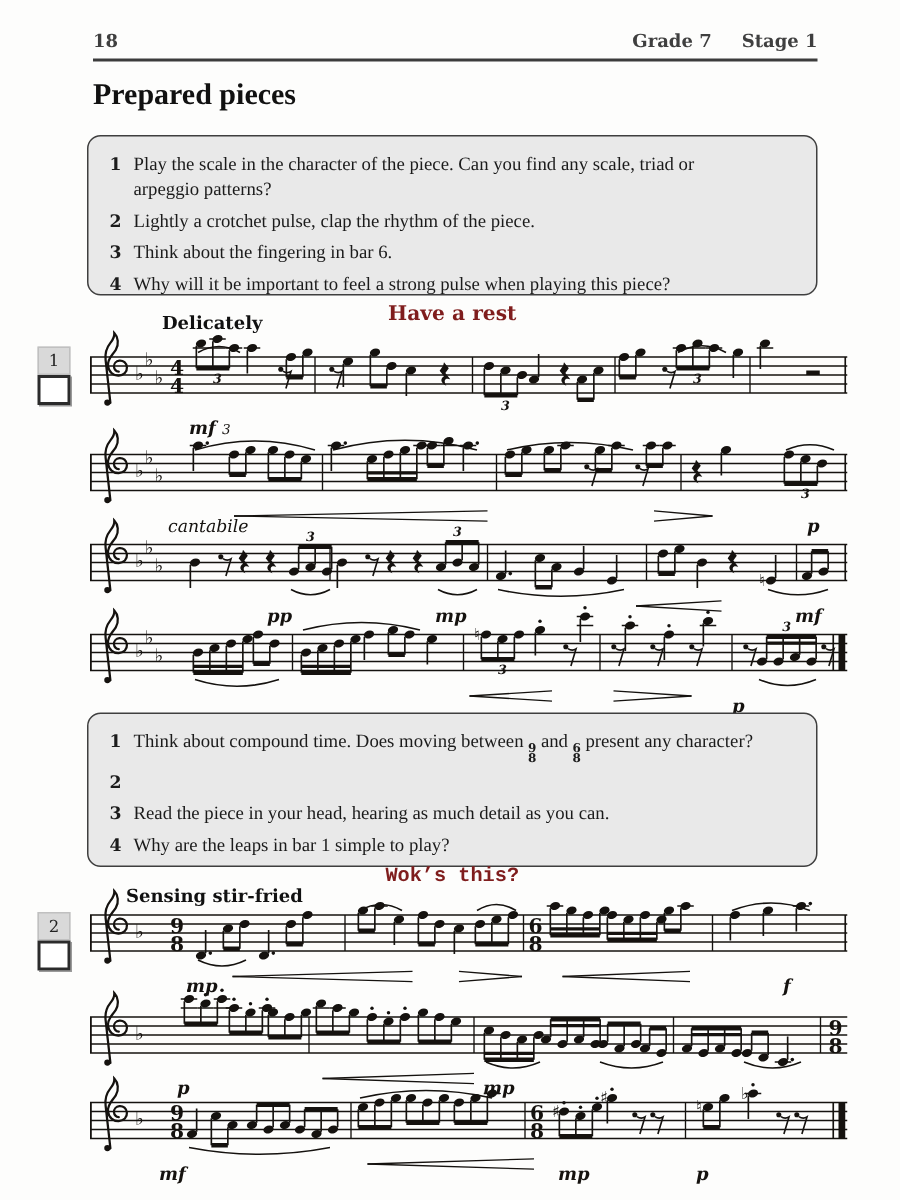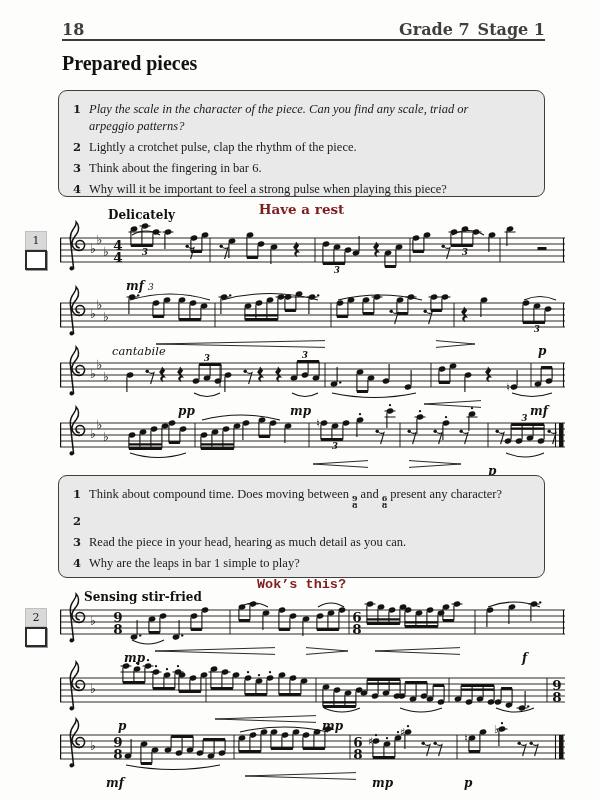--- a/index.html
+++ b/index.html
@@ -1,31 +1,31 @@
 <!DOCTYPE html>
 <html><head>
 <meta charset="utf-8">
 <style>
   html,body{margin:0;padding:0;}
   body{width:600px;height:800px;background:#fdfdfc;position:relative;overflow:hidden;
        font-family:"Liberation Serif",serif;color:#1b1b1b;}
   .abs{position:absolute;}
-  .hdr{font-family:"DejaVu Serif",serif;font-weight:bold;font-size:16px;color:#3f3f3f;}
+  .hdr{font-family:"DejaVu Serif",serif;font-weight:bold;font-size:12px;color:#3f3f3f;}
   #hdr-left{left:62px;top:20px;}
   #hdr-right{right:55px;top:20px;}
-  #hdr-right span{margin-left:8px;}
+  #hdr-right span{margin-left:20px;}
   #hdr-rule{left:62px;top:39px;width:483px;height:2px;background:#3c3c3c;}
   #page-title{left:62px;top:52px;font-family:Liberation Serif, serif;font-weight:bold;font-size:20px;color:#111;}
   .ibox{left:58px;width:487px;background:#e9e9e9;border:1.6px solid #3f3f3f;border-radius:9px;box-sizing:border-box;padding:10px 14px 8px 14px;}
   #box1{top:90px;height:107px;}
   #box2{top:475px;height:103px;}
   .item{display:flex;margin-bottom:4.5px;font-size:12.5px;line-height:16.5px;}
   .inum{font-weight:bold;width:16px;flex:none;font-family:"DejaVu Serif",serif;font-size:11.5px;}
   .itxt{max-width:430px;}
-  #box1 .item:first-child .itxt{max-width:418px;font-style:italic;}
+  #box1 .item:first-child .itxt{max-width:418px;}
   .ts{display:inline-flex;flex-direction:column;vertical-align:-3px;font-family:"DejaVu Serif",serif;
       font-weight:bold;font-size:8px;line-height:6.5px;margin:0 3px;text-align:center;}
   .ptitle{left:58px;width:487px;text-align:center;font-family:"DejaVu Serif",serif;font-weight:bold;font-size:13.5px;color:#7f1d1d;}
   #p1-title{top:201px;}
   #p2-title{top:577px;font-family:Liberation Mono, monospace;}
   .tempo{font-family:"DejaVu Serif",serif;font-weight:bold;font-size:12px;color:#111;}
   #p1-tempo{left:108px;top:208px;text-align:center;}
   #p2-tempo{left:84px;top:590px;}
   .tile{left:25px;width:22px;height:19px;background:#d9d9d9;border:1px solid #c0c0c0;box-sizing:border-box;
         text-align:center;font-family:"DejaVu Serif",serif;font-size:11px;line-height:17px;color:#222;}

